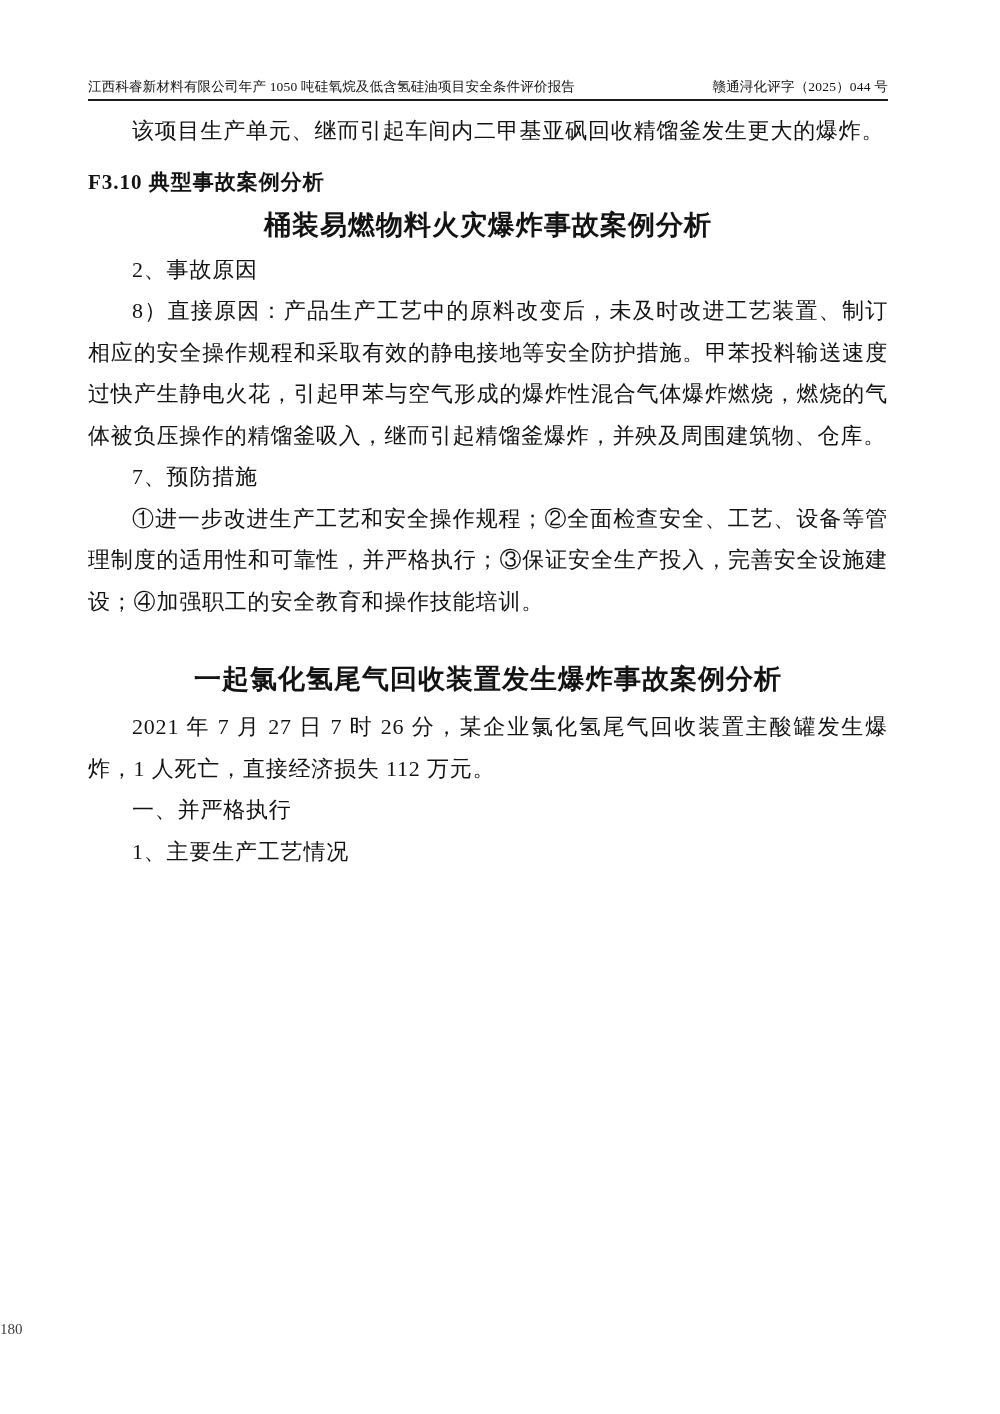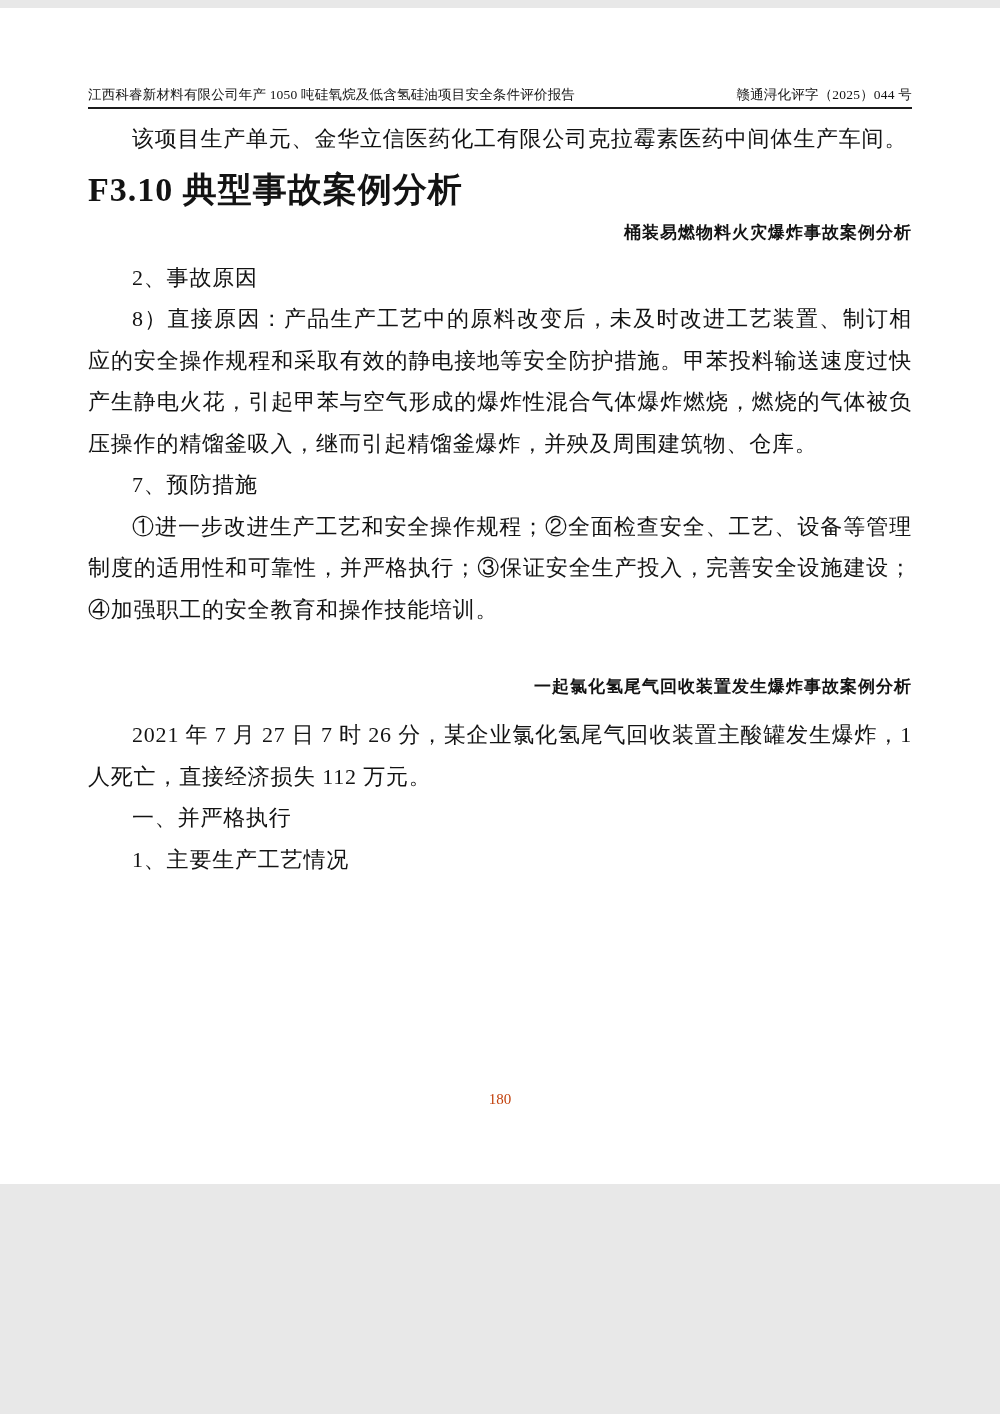--- a/index.html
+++ b/index.html
@@ -1,23 +1,23 @@
 <!DOCTYPE html>
 <html lang="zh"><head>
 <meta charset="utf-8">
 <style>
   html, body { margin: 0; padding: 0; background: #e8e8e8; }
   .page {
     position: relative;
     width: 1000px;
-    height: 1176px;
-    margin: 8px auto;
+    height: 1414px;
+    margin: 0 auto;
     background: #ffffff;
     box-sizing: border-box;
-    padding: 78px 88px 0 88px;
+    padding: 78px 112px 0 88px;
     color: #131313;
     font-family: "Liberation Serif", "DejaVu Serif", serif;
   }
   .page-header {
     display: flex;
     justify-content: space-between;
     align-items: flex-end;
     border-bottom: 2px solid #1c1c1c;
     padding-bottom: 3px;
     font-size: 13.5px;
@@ -31,59 +31,58 @@
     font-size: 22px;
     line-height: 41.5px;
     letter-spacing: 0.8px;
     text-align: justify;
   }
   .doc-body p {
     margin: 0;
     text-indent: 2em;
   }
   .sec-heading {
-    font-size: 34px;
+    font-size: 21px;
     font-weight: bold;
     margin: 13px 0 7px 0;
     line-height: 34px;
     letter-spacing: 1px;
     font-family: "Liberation Serif", "DejaVu Serif", serif;
   }
   .case-title {
-    font-size: 17px;
+    font-size: 27px;
     font-weight: bold;
-    text-align: right;
+    text-align: center;
     margin: 4px 0 5px 0;
     line-height: 38px;
     letter-spacing: 1px;
     font-family: "Liberation Sans", "DejaVu Sans", sans-serif;
   }
   .case-title.second { margin-top: 38px; margin-bottom: 8px; }
   .page-footer {
     position: absolute;
     left: 0; right: 0;
     bottom: 76px;
-    text-align: center;
     font-size: 15px;
-    color: #c2410c;
+    color: #404040;
   }
 </style>
 </head>
 <body>
 
 <div class="page">
 
   <header class="page-header">
     <span class="h-left">江西科睿新材料有限公司年产 1050 吨硅氧烷及低含氢硅油项目安全条件评价报告</span>
     <span class="h-right">赣通浔化评字（2025）044 号</span>
   </header>
 
   <main class="doc-body">
 
-    <p>该项目生产单元、金华立信医药化工有限公司克拉霉素医药中间体生产车间。</p>
+    <p>该项目生产单元、继而引起车间内二甲基亚砜回收精馏釜发生更大的爆炸。</p>
 
     <h2 class="sec-heading">F3.10 典型事故案例分析</h2>
 
     <h3 class="case-title">桶装易燃物料火灾爆炸事故案例分析</h3>
 
 
 
     <p>2、事故原因</p>
 
     <p>8）直接原因：产品生产工艺中的原料改变后，未及时改进工艺装置、制订相应的安全操作规程和采取有效的静电接地等安全防护措施。甲苯投料输送速度过快产生静电火花，引起甲苯与空气形成的爆炸性混合气体爆炸燃烧，燃烧的气体被负压操作的精馏釜吸入，继而引起精馏釜爆炸，并殃及周围建筑物、仓库。</p>

